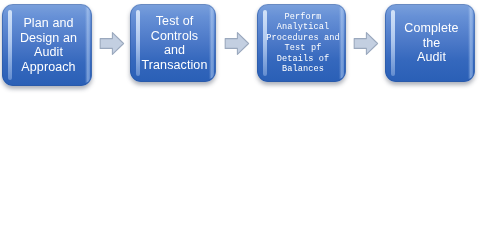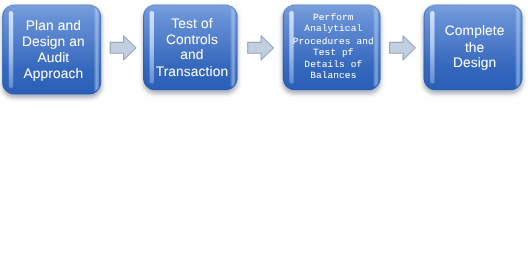--- a/index.html
+++ b/index.html
@@ -147,16 +147,16 @@
   <div class="arrow" id="a2" style="left: 353px; top: 31px;">
     <svg width="26" height="25" viewBox="0 0 26 25" xmlns="http://www.w3.org/2000/svg">
       <path d="M1.2 7.6 H13.4 V1.6 L24.6 12.5 L13.4 23.4 V17.4 H1.2 Z" fill="#c3cfe1" stroke="#9aa8bd" stroke-width="1.1" stroke-linejoin="round"></path>
     </svg>
   </div>
 
   <div class="node" id="n3" style="left: 385px; top: 4px; width: 90px; height: 78px;">
     <span class="gloss"></span>
     <span class="edge-light"></span>
     <div class="node-label size-normal">Complete the
-Design</div>
+Audit</div>
   </div>
 
 </div>
 
 </body></html>

